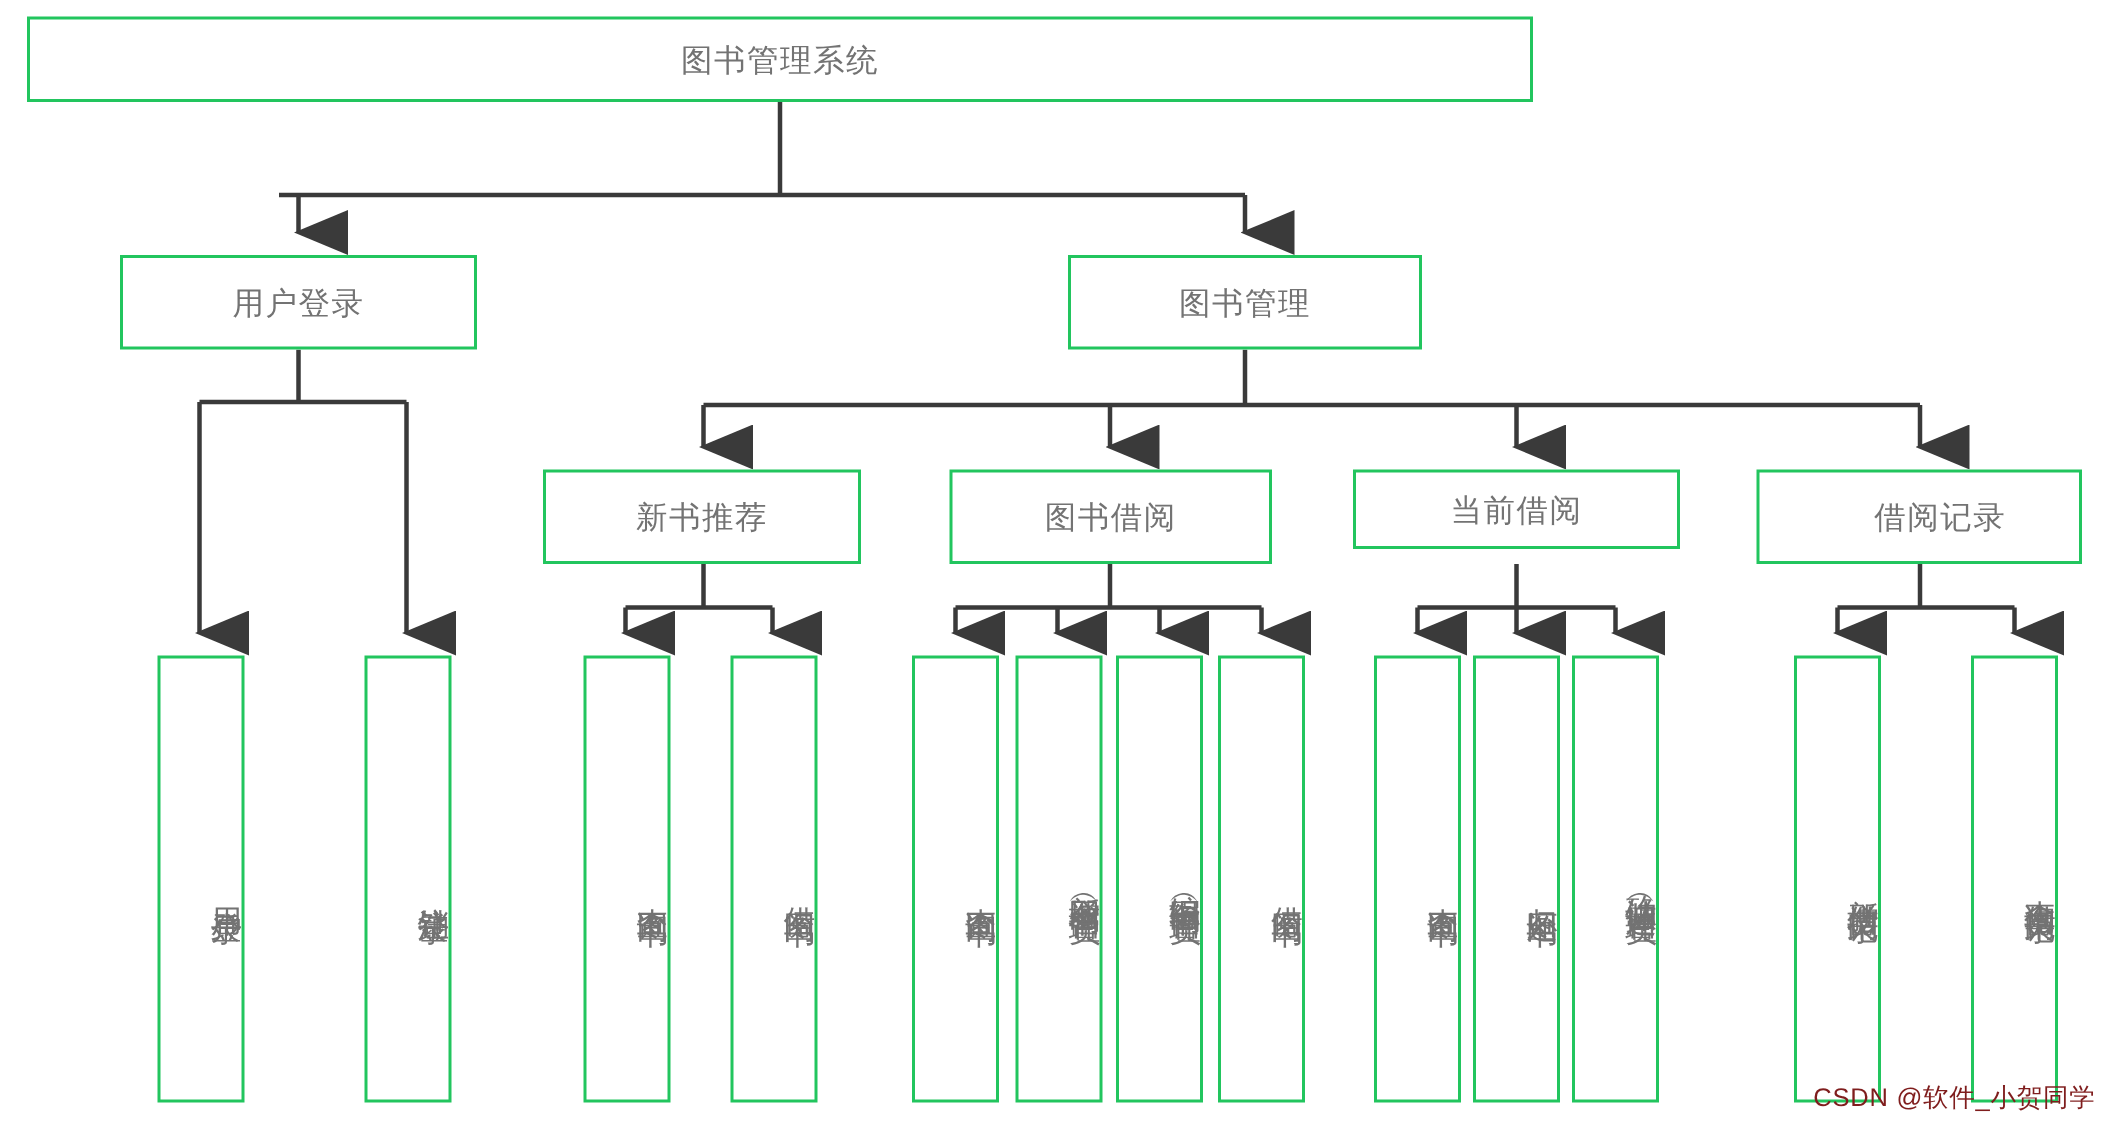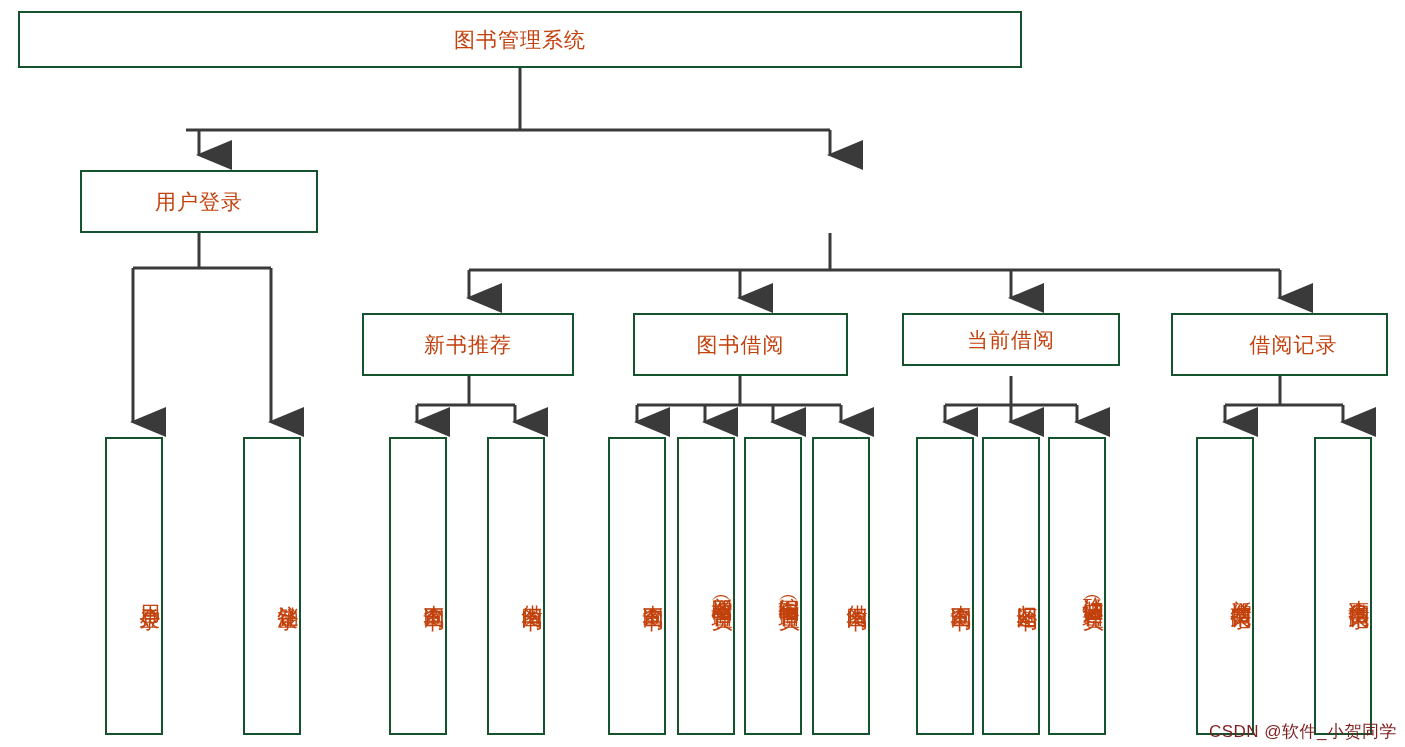--- a/index.html
+++ b/index.html
@@ -23,25 +23,25 @@
     left: 0;
     top: 0;
     width: 1405px;
     height: 747px;
     pointer-events: none;
   }
   .node {
     position: absolute;
     box-sizing: border-box;
     background: #ffffff;
-    border: 2px solid #14532d;
+    border: 2px solid #22c55e;
     display: flex;
     align-items: center;
     justify-content: center;
-    color: #c2410c;
+    color: #737373;
   }
   .node.horiz {
     font-size: 21px;
     letter-spacing: 1px;
   }
   .node.vert {
     writing-mode: vertical-rl;
     text-orientation: upright;
     align-items: flex-start;
     justify-content: center;
@@ -122,20 +122,23 @@
     </g>
   </svg>
 
   <div class="node horiz" style="left:18px;  top:11px;  width:1004px; height:57px;">
     <span class="lbl">图书管理系统</span>
   </div>
 
   <div class="node horiz" style="left:80px;  top:170px; width:238px; height:63px;">
     <span class="lbl">用户登录</span>
   </div>
+  <div class="node horiz" style="left:712px; top:170px; width:236px; height:63px;">
+    <span class="lbl">图书管理</span>
+  </div>
 
   <div class="node horiz" style="left:362px;  top:313px; width:212px; height:63px;">
     <span class="lbl">新书推荐</span>
   </div>
   <div class="node horiz" style="left:633px;  top:313px; width:215px; height:63px;">
     <span class="lbl">图书借阅</span>
   </div>
   <div class="node horiz" style="left:902px;  top:313px; width:218px; height:53px;">
     <span class="lbl">当前借阅</span>
   </div>

